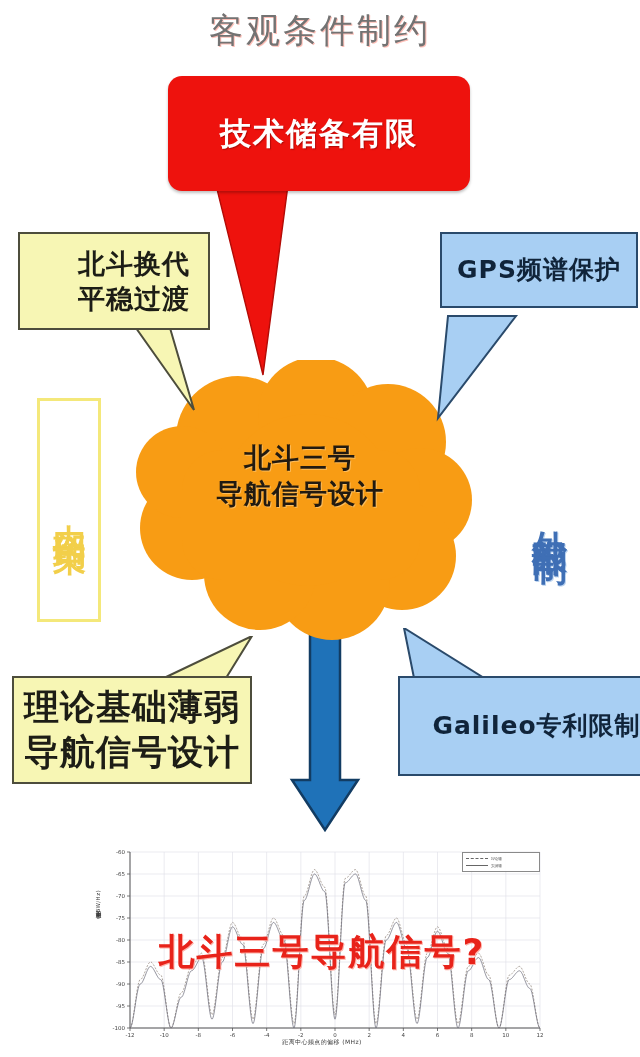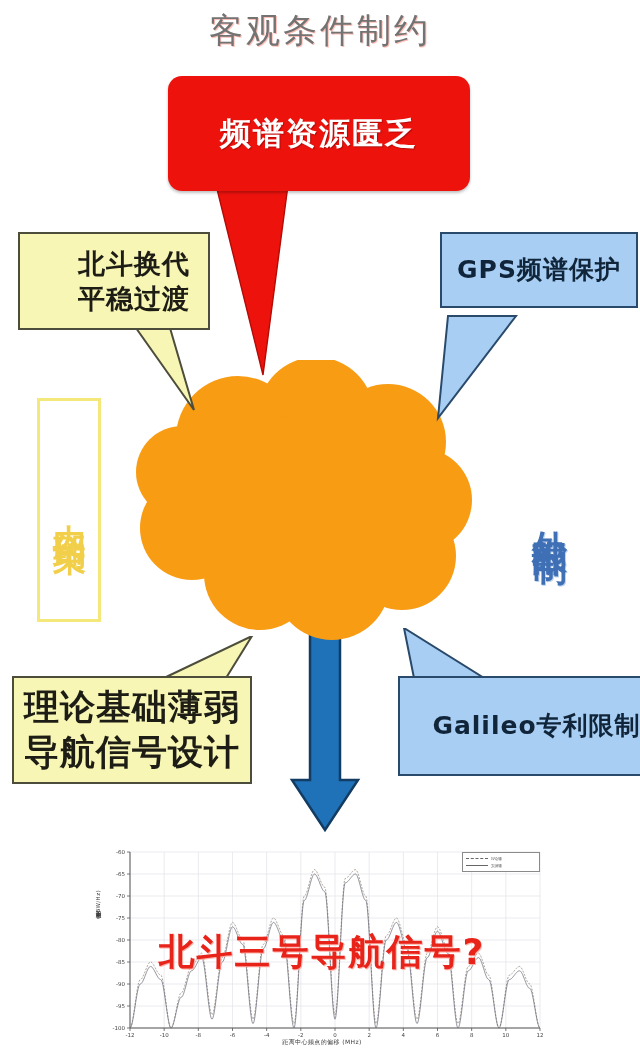--- a/index.html
+++ b/index.html
@@ -190,21 +190,21 @@
 
 <div id="stage">
 
   <div class="abs" id="header-title">客观条件制约</div>
 
   <svg class="abs" id="red-tail" viewBox="0 0 302 195">
     <polygon points="48,0 120,0 95,190" fill="#ee120d" stroke="#b30b06" stroke-width="1.4"></polygon>
   </svg>
 
   <div class="abs" id="red-box">
-    <div class="ctr" id="red-box-label">频谱资源匮乏</div>
+    <div class="ctr" id="red-box-label">技术储备有限</div>
   </div>
 
   <div class="abs callout callout-yellow" id="callout-tl">
     <svg class="abs" style="left:0;top:0;width:200px;height:180px;" viewBox="0 0 200 180">
       <polygon points="118,96 152,96 176,178" fill="#f7f6b4" stroke="#4d4d3c" stroke-width="2"></polygon>
     </svg>
     <div class="callout-body">
       <div class="callout-text">
         <div>北斗换代</div>
         <div>平稳过渡</div>
@@ -240,20 +240,24 @@
       <circle cx="282" cy="196" r="54"></circle>
       <circle cx="212" cy="222" r="58"></circle>
       <circle cx="140" cy="214" r="56"></circle>
       <circle cx="72" cy="168" r="52"></circle>
       <circle cx="62" cy="112" r="46"></circle>
       <circle cx="188" cy="140" r="86"></circle>
       <rect x="62" y="90" width="238" height="130" rx="40"></rect>
     </g>
   </svg>
 
+  <div class="abs" id="cloud-label">
+    <div>北斗三号</div>
+    <div>导航信号设计</div>
+  </div>
 
   <div class="abs callout callout-yellow" id="callout-bl">
     <svg class="abs" style="left:0;top:0;width:248px;height:150px;" viewBox="0 0 248 150">
       <polygon points="152,42 214,42 240,0" fill="#f7f6b4" stroke="#4d4d3c" stroke-width="2"></polygon>
     </svg>
     <div class="callout-body">
       <div class="callout-text">
         <div>理论基础薄弱</div>
         <div>导航信号设计</div>
       </div>

